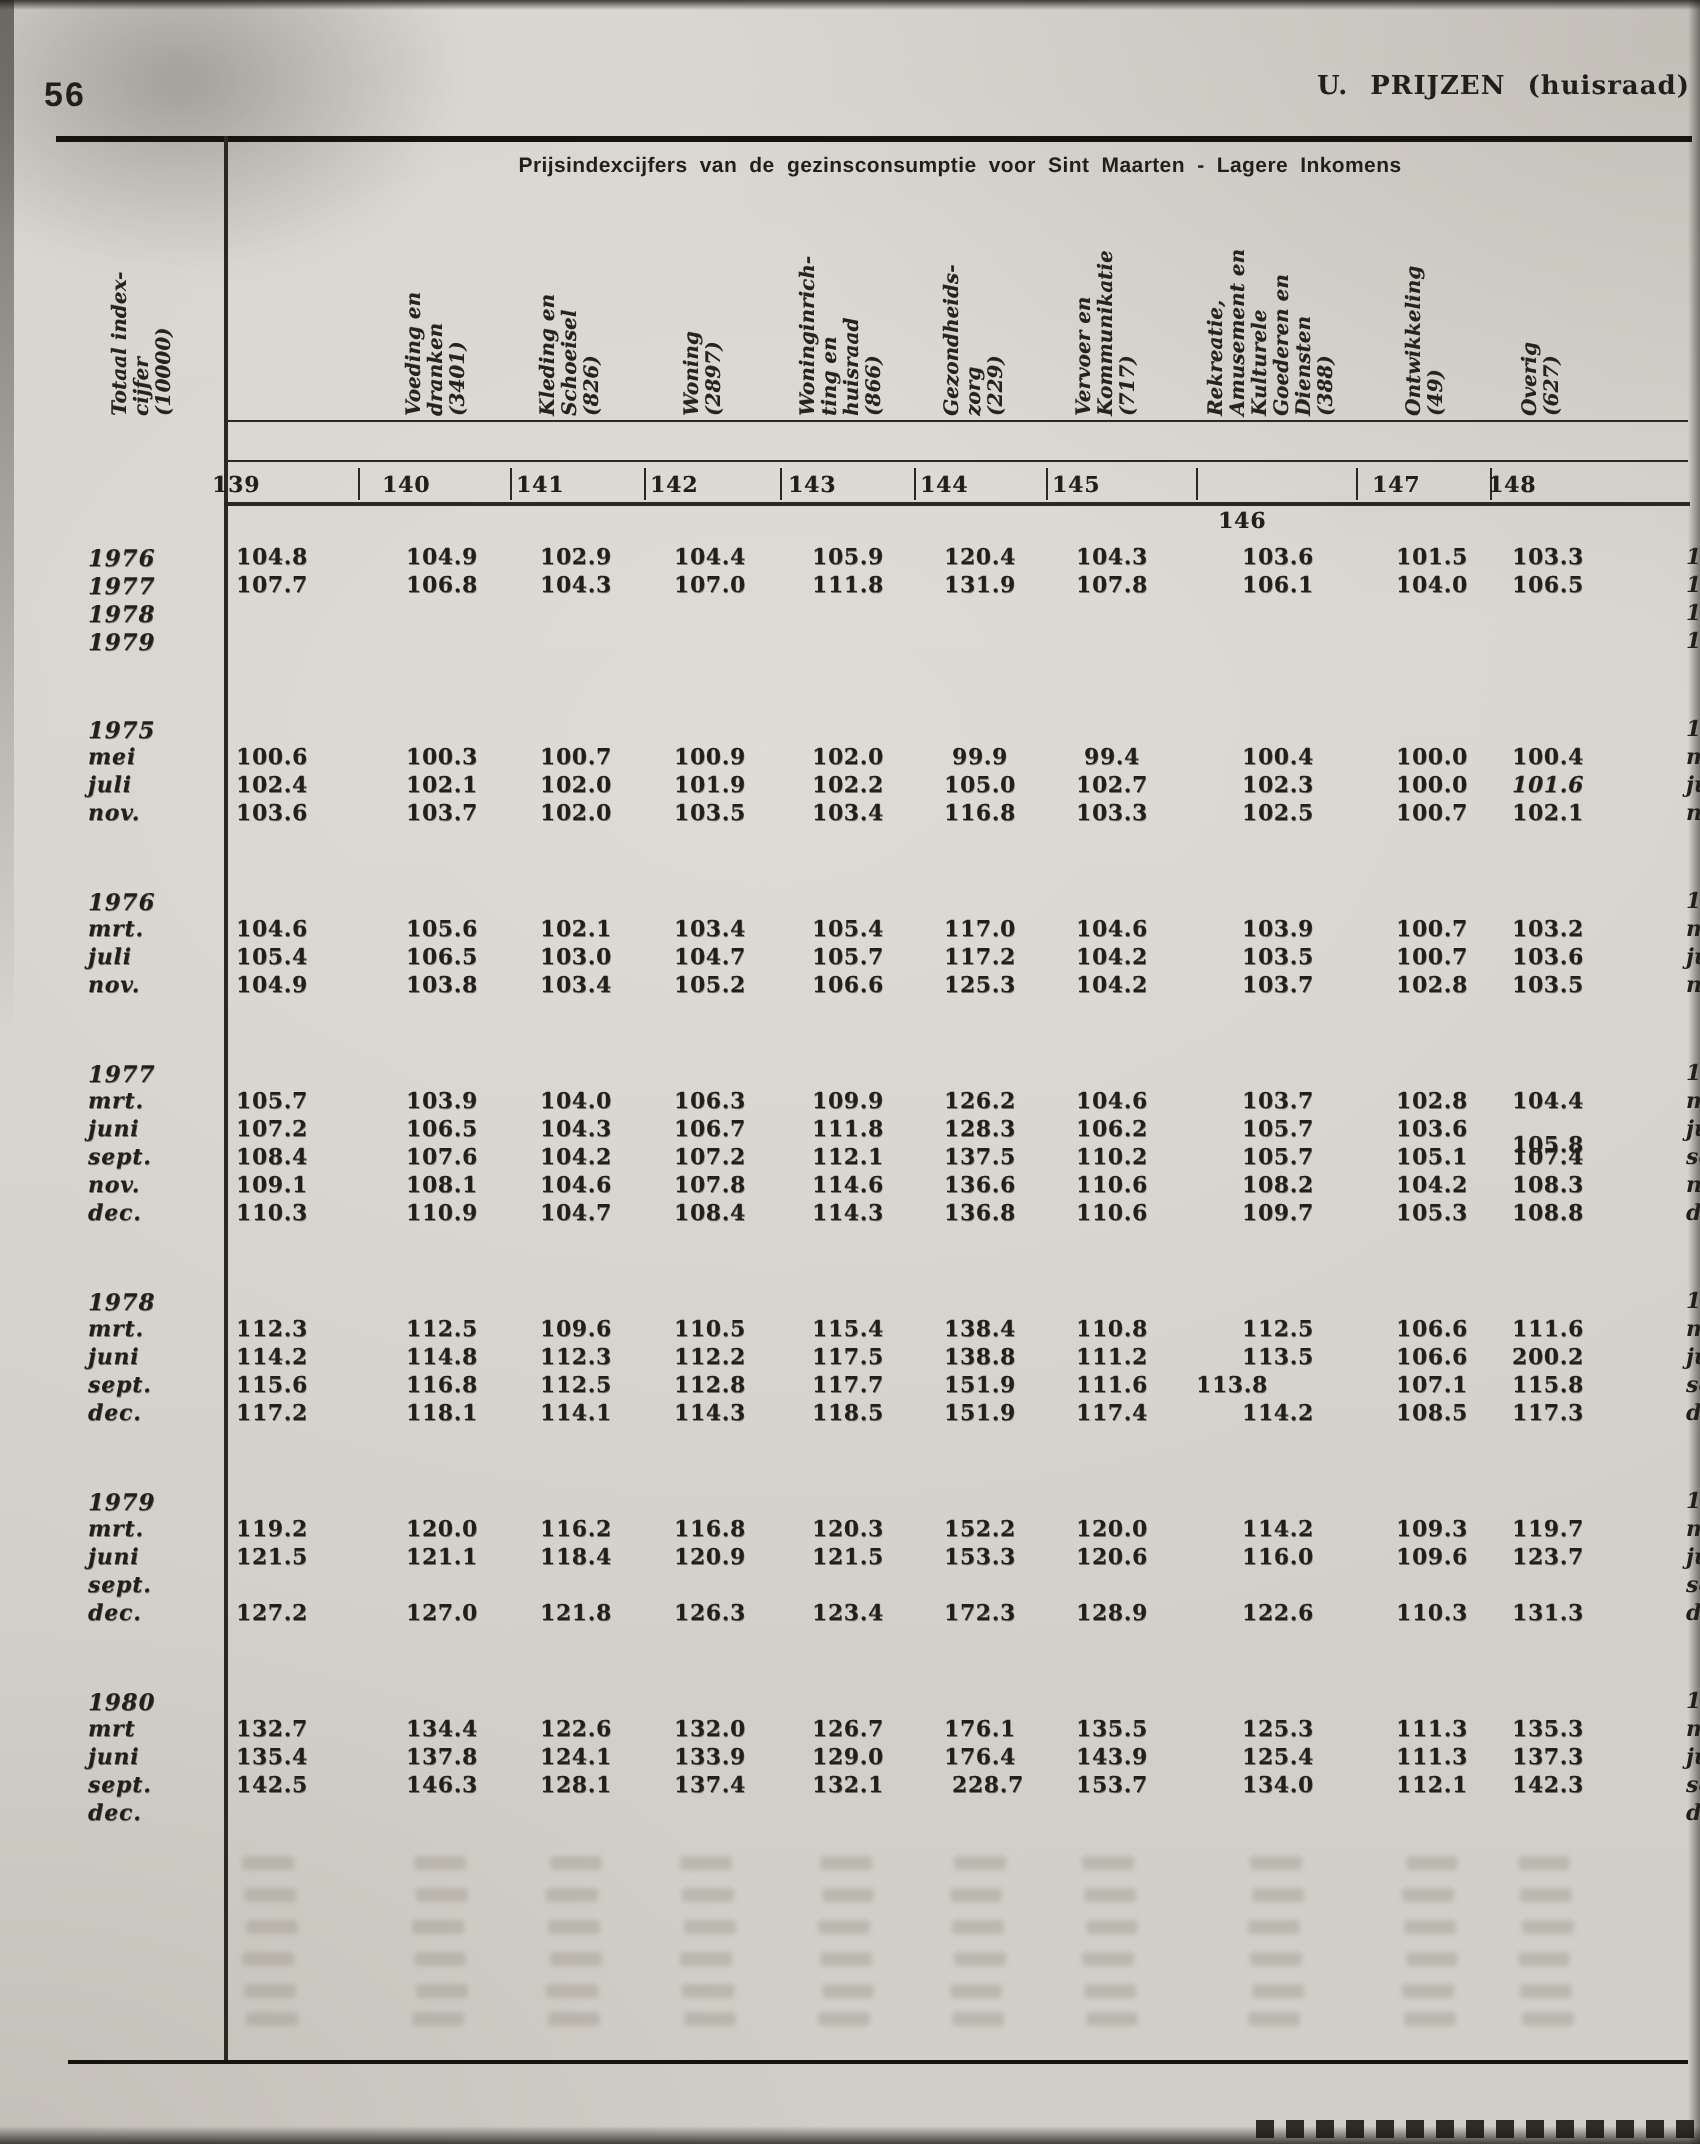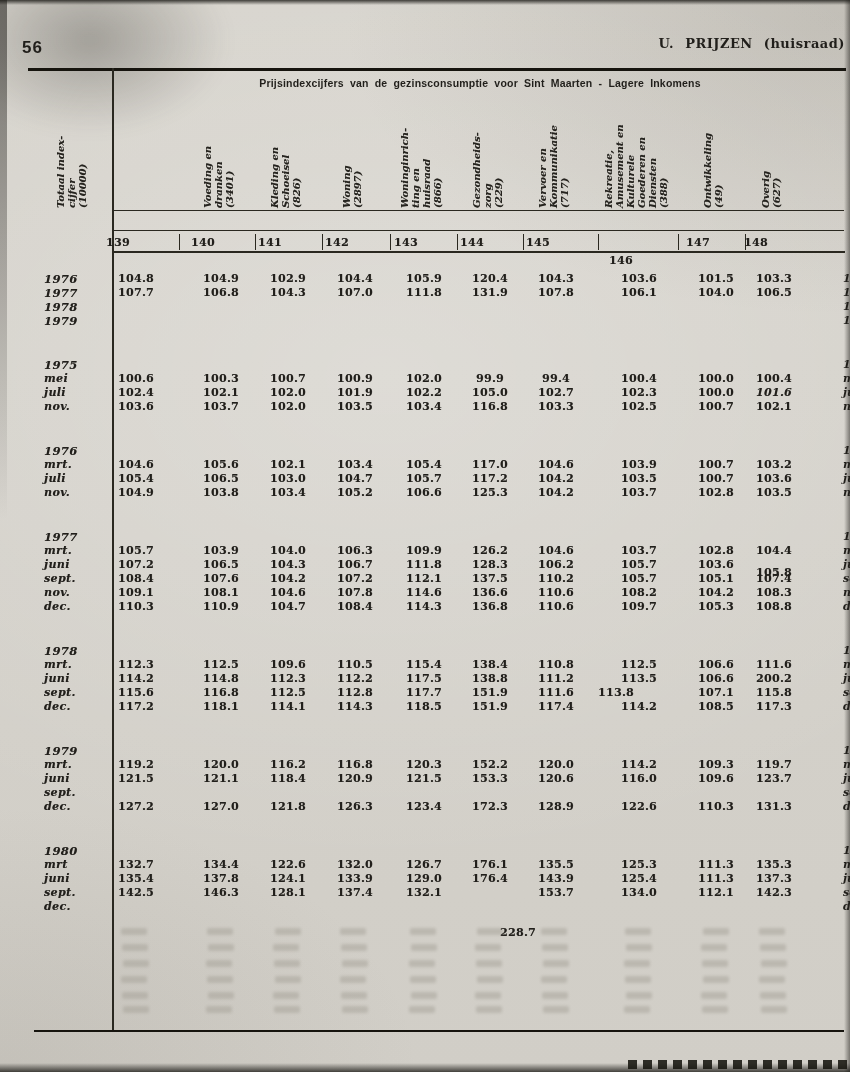--- a/index.html
+++ b/index.html
@@ -414,21 +414,21 @@
     <div class="cell" style="left: 611px; top: 872px;">125.4</div>
     <div class="cell" style="left: 688px; top: 872px;">111.3</div>
     <div class="cell" style="left: 746px; top: 872px;">137.3</div>
     <div class="frag" style="top: 872px;">juni</div>
     <div class="rowlabel" style="top: 886px;">sept.</div>
     <div class="cell" style="left: 108px; top: 886px;">142.5</div>
     <div class="cell" style="left: 193px; top: 886px;">146.3</div>
     <div class="cell" style="left: 260px; top: 886px;">128.1</div>
     <div class="cell" style="left: 327px; top: 886px;">137.4</div>
     <div class="cell" style="left: 396px; top: 886px;">132.1</div>
-    <div class="cell" style="left: 490px; top: 886px; margin-top: 40px;">228.7</div>
+    <div class="cell" style="left: 466px; top: 886px;">228.7</div>
     <div class="cell" style="left: 528px; top: 886px;">153.7</div>
     <div class="cell" style="left: 611px; top: 886px;">134.0</div>
     <div class="cell" style="left: 688px; top: 886px;">112.1</div>
     <div class="cell" style="left: 746px; top: 886px;">142.3</div>
     <div class="frag" style="top: 886px;">sept.</div>
     <div class="rowlabel" style="top: 900px;">dec.</div>
     <div class="frag" style="top: 900px;">dec.</div>
     <div class="ghost" style="left: 121px; top: 928px;"></div>
     <div class="ghost" style="left: 207px; top: 928px;"></div>
     <div class="ghost" style="left: 275px; top: 928px;"></div>

